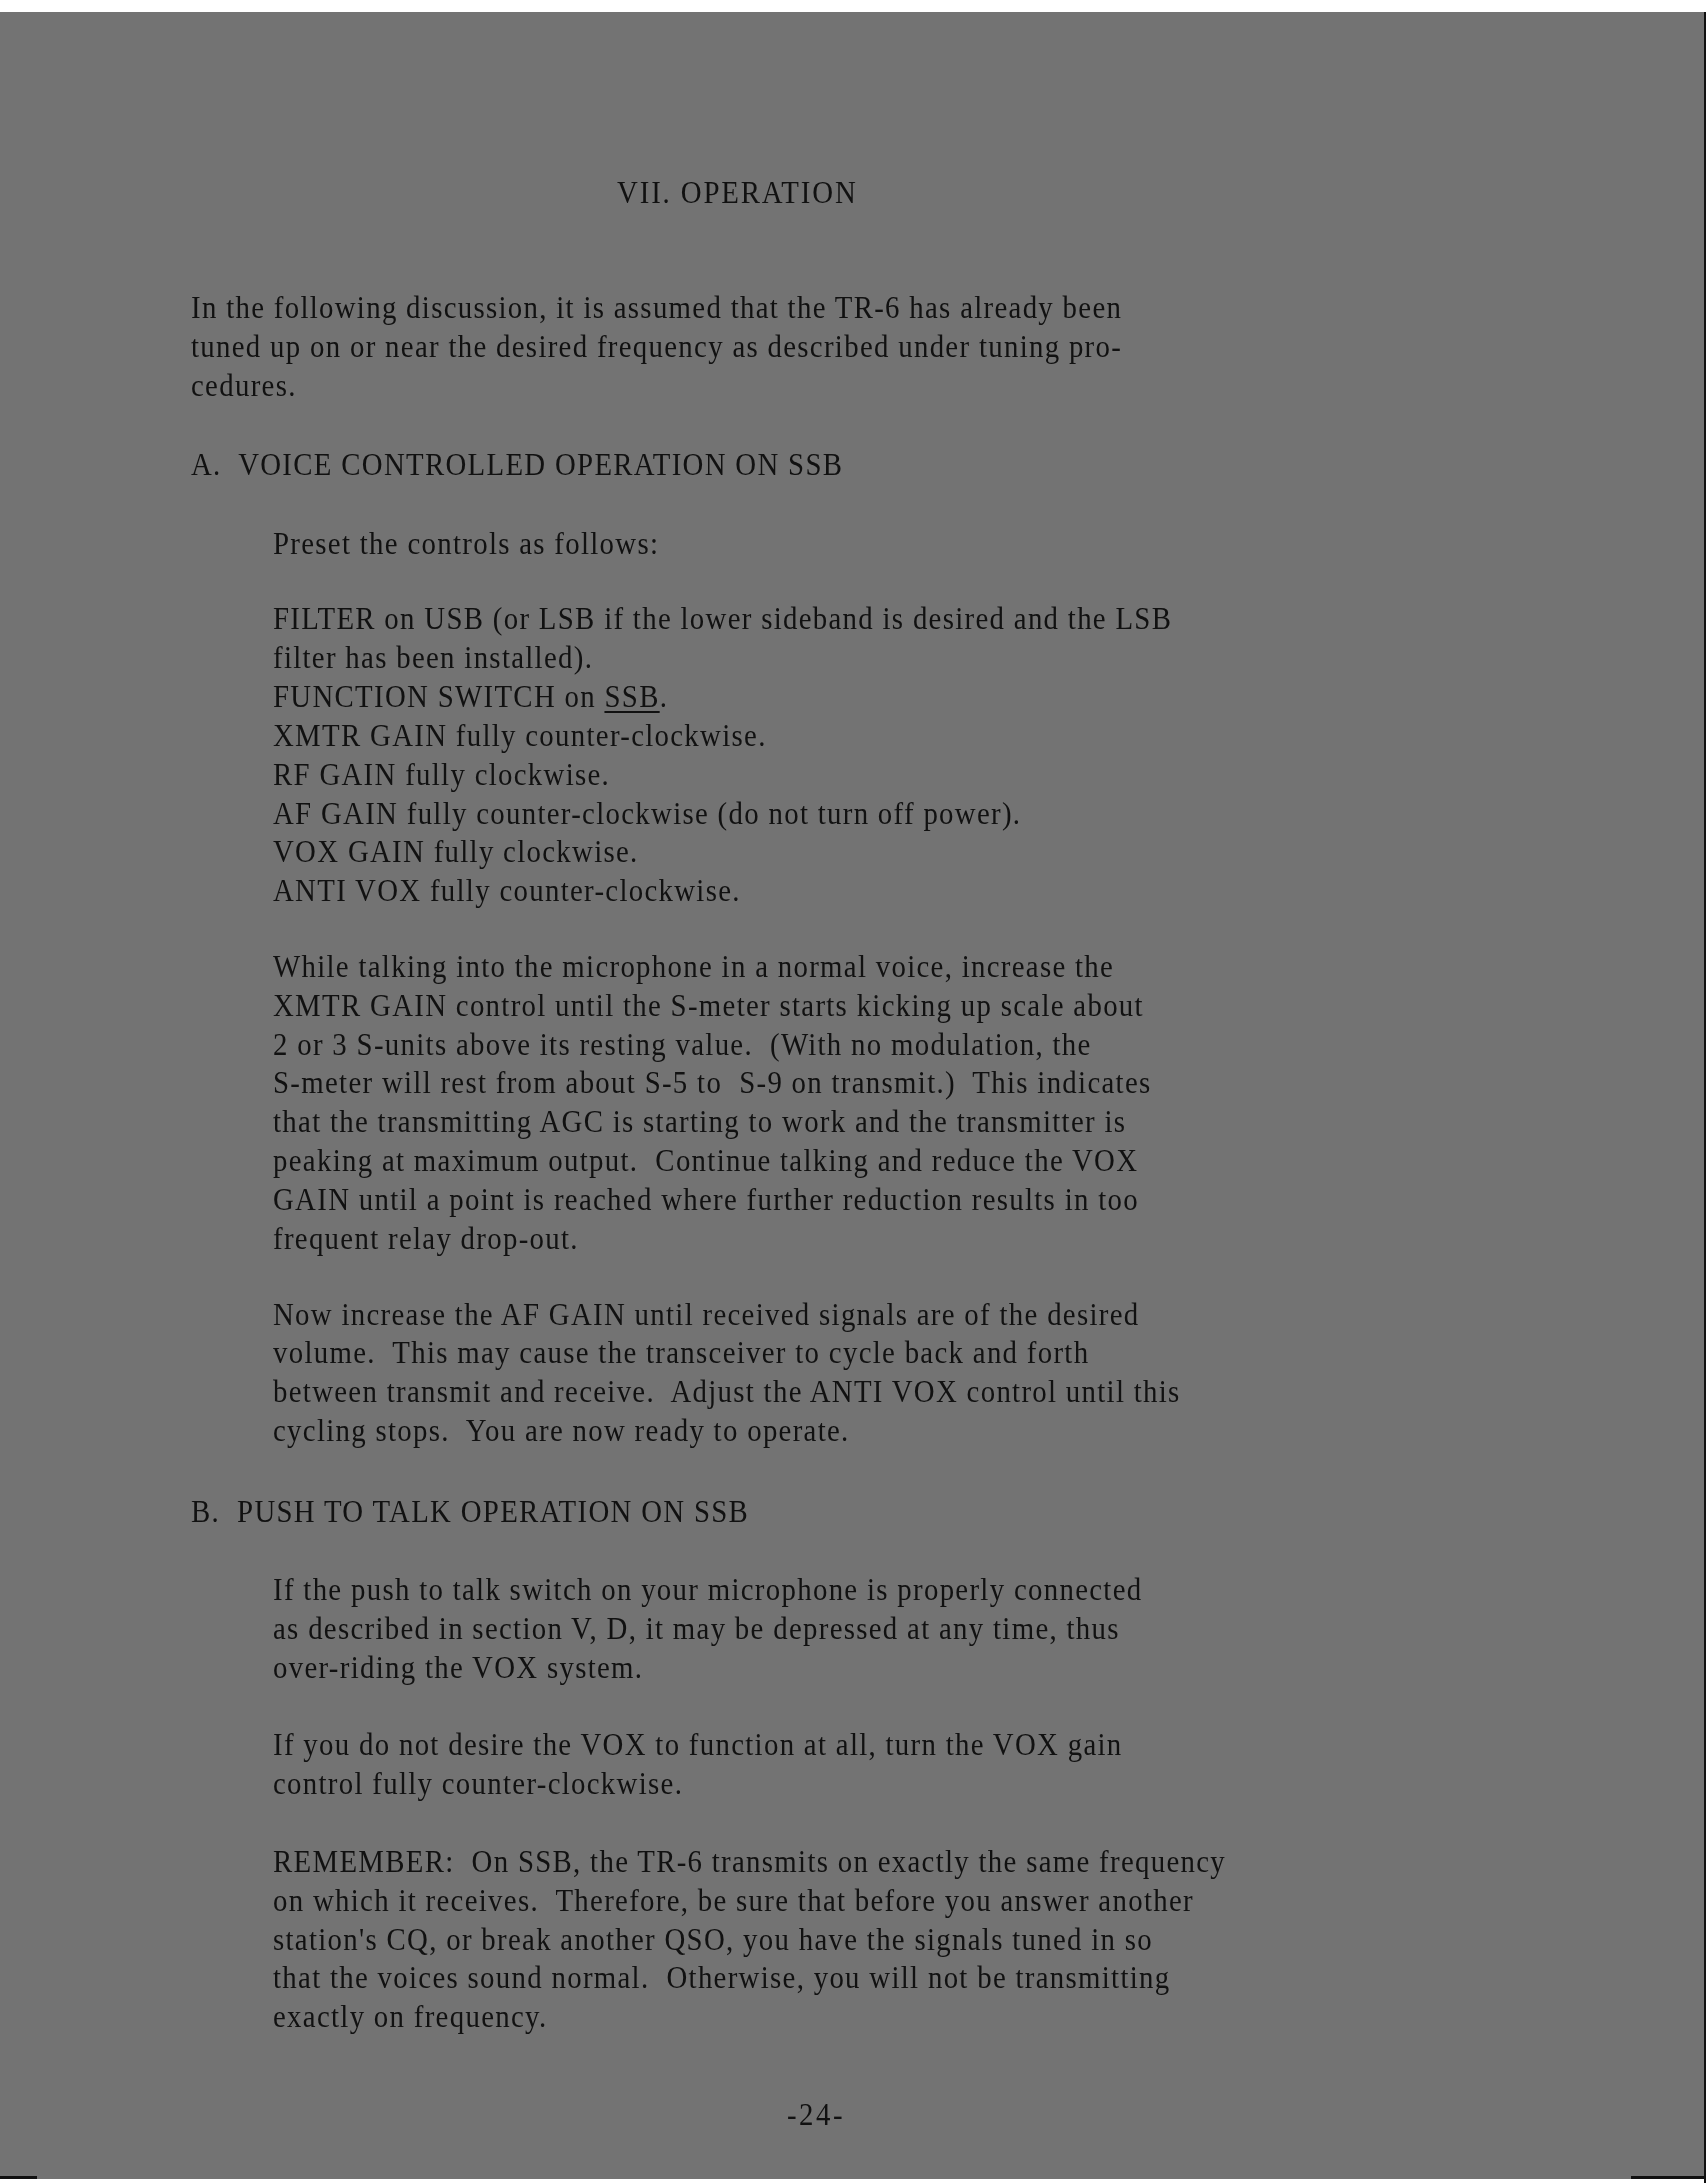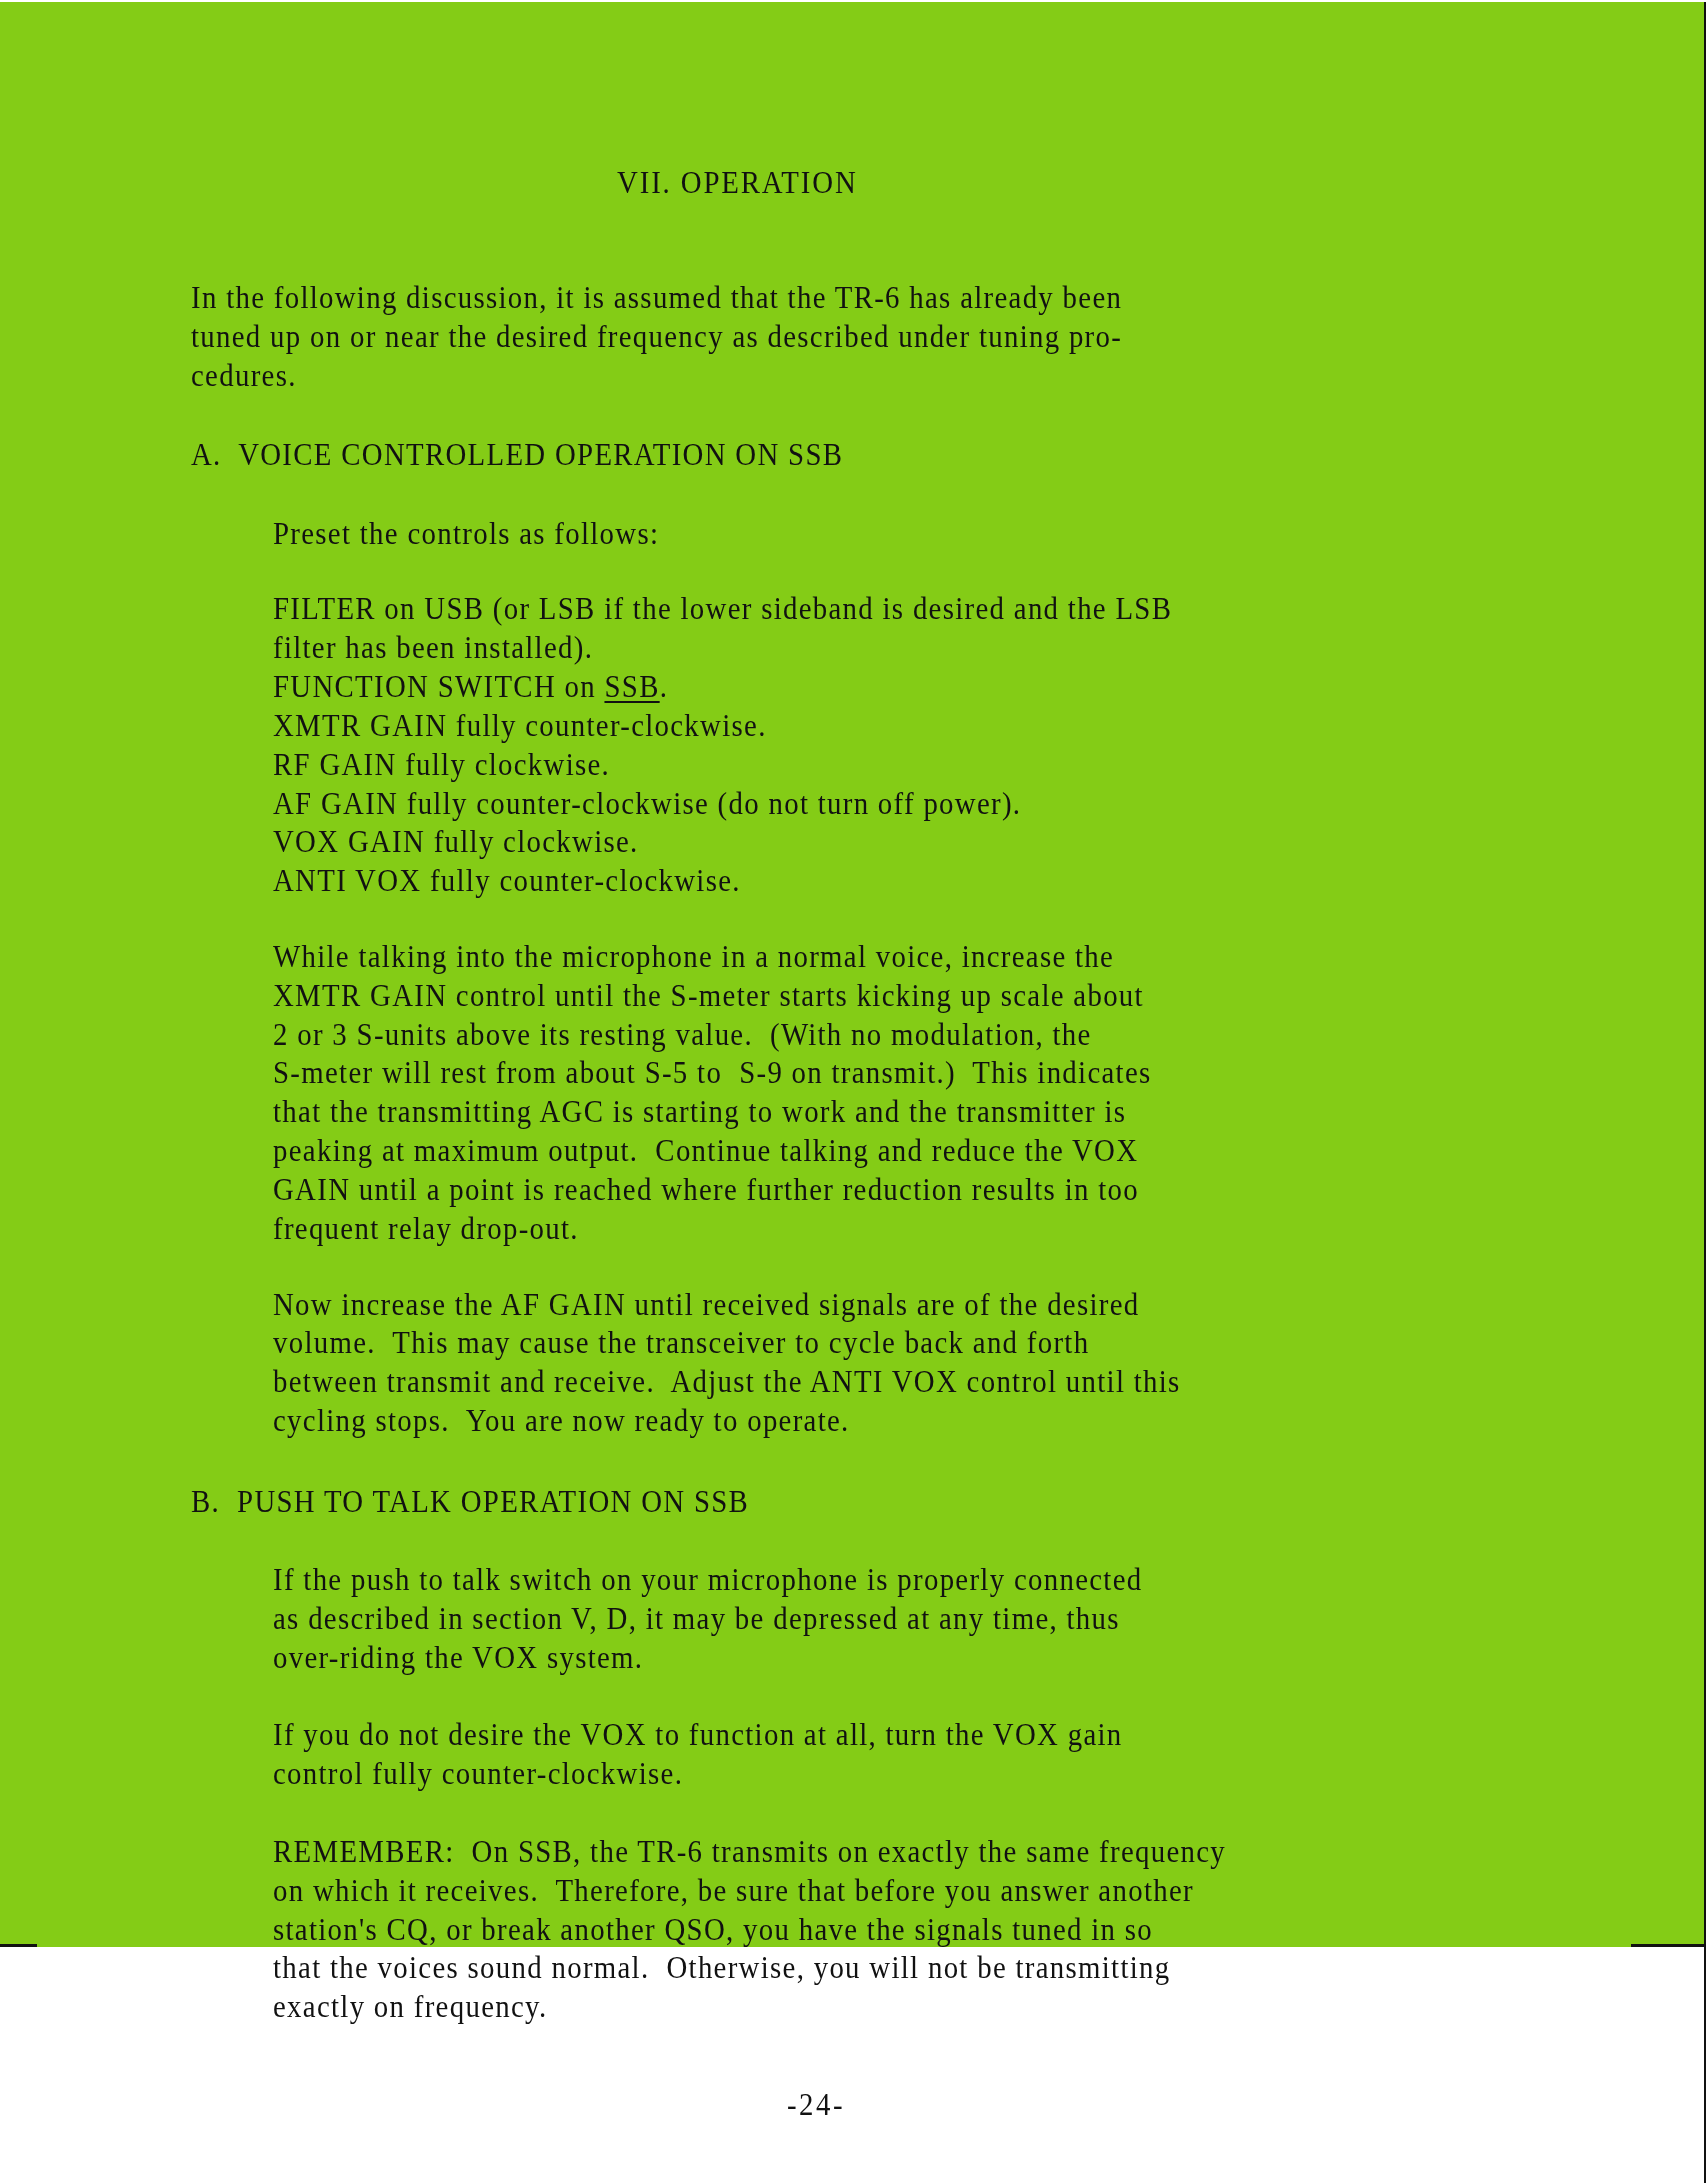--- a/index.html
+++ b/index.html
@@ -1,17 +1,17 @@
 <!DOCTYPE html>
 <html style="font-size:11px"><head>
 <meta charset="utf-8">
 <style>
   html, body { margin: 0; padding: 0; background: #ffffff; }
   body { width: 1707px; height: 2183px; position: relative; overflow: hidden; }
-  .page { position: absolute; left: 0; top: 2px; width: 1707px; height: 1945px; background: #84cc16; }
+  .page { position: absolute; left: 0; top: 12px; width: 1707px; height: 2167px; background: #737373; }
   .right-edge { position: absolute; right: 1.4px; top: 0; width: 2px; height: 2183px; background: #111; }
   .corner-bl { position: absolute; left: 0; bottom: 0; width: 37px; height: 2.7px; background: #111; }
   .corner-br { position: absolute; right: 1.4px; bottom: 0; width: 75px; height: 2.7px; background: #111; }
   .line {
     position: absolute;
     white-space: pre;
     font-family: "Liberation Serif", "DejaVu Serif", serif;
     font-size: 31px;
     color: #111;
     letter-spacing: 1.4px;

